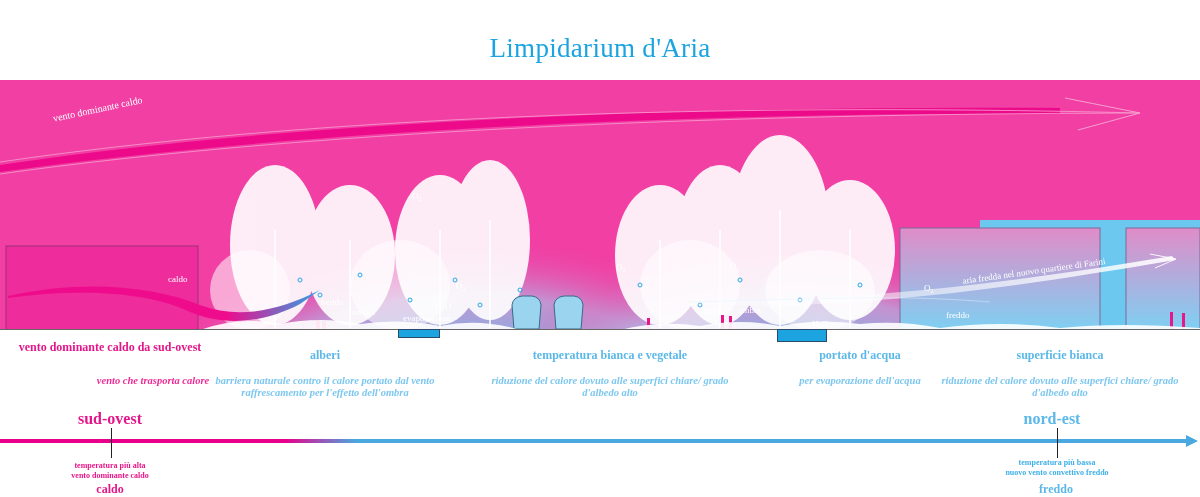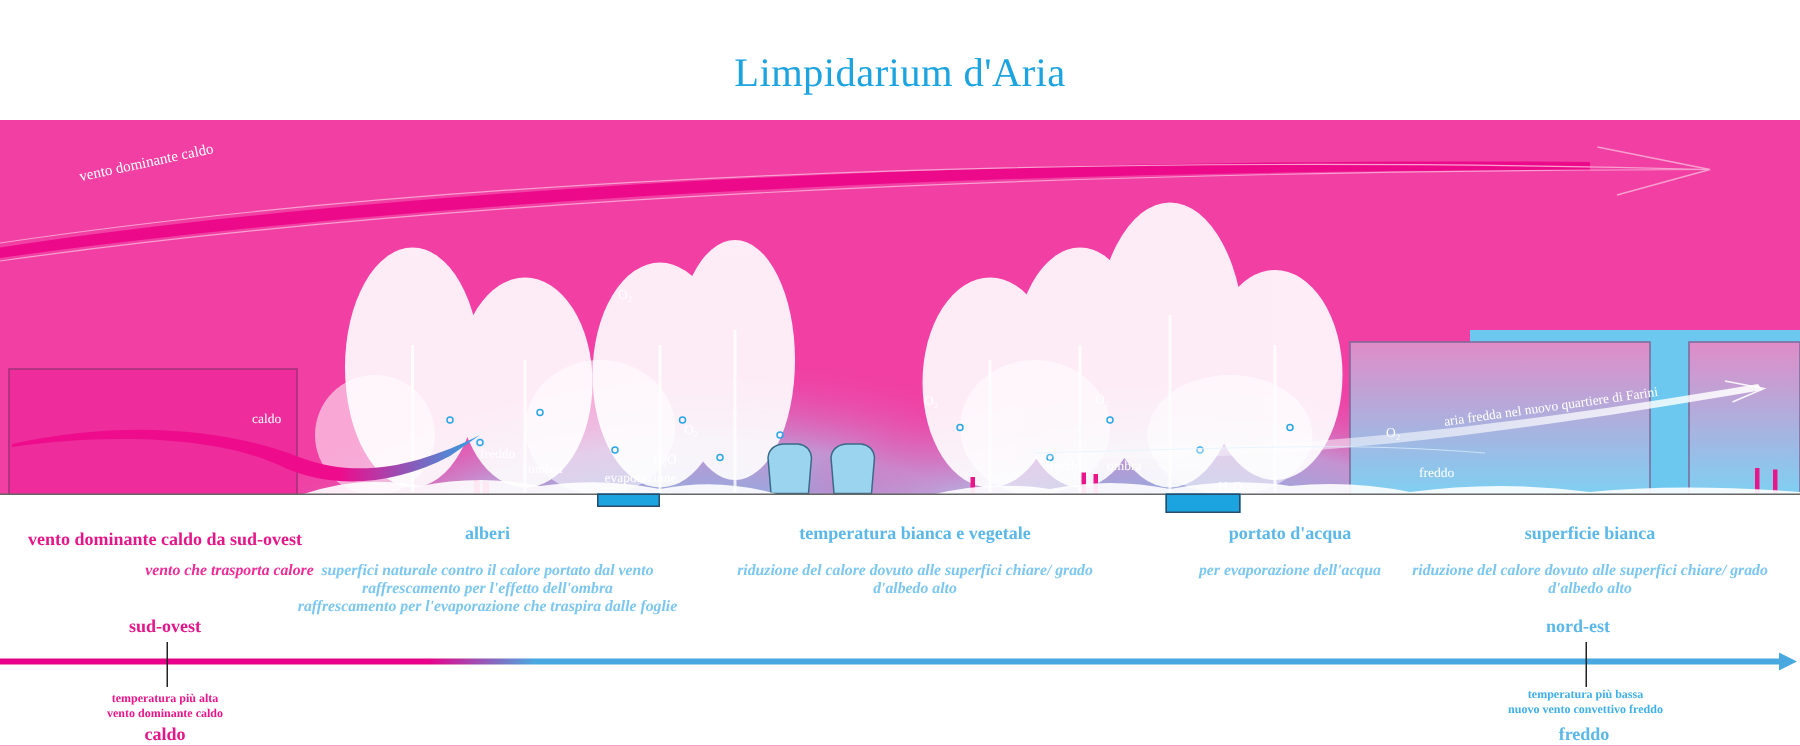--- a/index.html
+++ b/index.html
@@ -13,21 +13,21 @@
   .baseline { left:0; top:329px; width:1200px; height:1px; background:#666; }
   .lbl { font-size:9px; color:#ffffff; font-family:"Liberation Serif",serif; }
   .hdr { font-weight:bold; font-size:12px; text-align:center; }
   .pink { color:#e4178a; }
   .blue { color:#5bb8e8; }
   .desc { font-style:italic; font-size:10.5px; text-align:center; line-height:12px; font-weight:bold; }
   .desc.pink { color:#ee2b97;padding-left:43px; }
   .desc.blue { color:#7cc7ef; }
   .small { font-size:8px; text-align:center; line-height:10px; font-weight:bold; }
   .tick { width:1px; height:30px; background:#222; }
-  .big { font-weight:bold; font-size:12px; text-align:center; }
+  .big { font-weight:bold; font-size:16px; text-align:center; }
 </style>
 </head>
 <body>
 
 <div class="abs title">Limpidarium d'Aria</div>
 
 <div class="abs scene">
   <svg width="1200" height="250" viewBox="0 0 1200 250">
     <defs>
       <linearGradient id="skyGrad" x1="0" y1="0" x2="0" y2="1">
@@ -157,33 +157,32 @@
   <div class="abs lbl" style="left:812px;top:239px;">H₂O</div>
   <div class="abs lbl" style="left:924px;top:203px;">O₂</div>
   <div class="abs lbl" style="left:962px;top:196px;transform:rotate(-8deg);transform-origin:left top;">aria fredda nel nuovo quartiere di Farini</div>
   <div class="abs lbl" style="left:946px;top:230px;">freddo</div>
 </div>
 
 <div class="abs baseline"></div>
 <div class="abs" style="left:398px;top:329px;width:40px;height:7px;background:#1ba4e0;border:1px solid #2a4a6a;"></div>
 <div class="abs" style="left:777px;top:329px;width:48px;height:11px;background:#1ba4e0;border:1px solid #2a4a6a;"></div>
 
-<div class="abs hdr pink" style="left:0;width:220px;top:352px;">vento dominante caldo da sud-ovest</div>
+<div class="abs hdr pink" style="left:0;width:220px;top:340px;">vento dominante caldo da sud-ovest</div>
 <div class="abs hdr blue" style="left:220px;width:210px;top:348px;">alberi</div>
 <div class="abs hdr blue" style="left:480px;width:260px;top:348px;">temperatura bianca e vegetale</div>
 <div class="abs hdr blue" style="left:760px;width:200px;top:348px;">portato d'acqua</div>
 <div class="abs hdr blue" style="left:930px;width:260px;top:348px;">superficie bianca</div>
 
 <div class="abs desc pink" style="left:0;width:220px;top:375px;">
   <div>vento che trasporta calore</div>
 </div>
 <div class="abs desc blue" style="left:170px;width:310px;top:375px;">
-  <div>superfici naturale contro il calore portato dal vento</div>
+  <div>barriera naturale contro il calore portato dal vento</div>
   <div>raffrescamento per l'effetto dell'ombra</div>
-  <div>raffrescamento per l'evaporazione che traspira dalle foglie</div>
 </div>
 <div class="abs desc blue" style="left:470px;width:280px;top:375px;">
   <div>riduzione del calore dovuto alle superfici chiare/ grado</div>
   <div>d'albedo alto</div>
 </div>
 <div class="abs desc blue" style="left:760px;width:200px;top:375px;">
   <div>per evaporazione dell'acqua</div>
 </div>
 <div class="abs desc blue" style="left:920px;width:280px;top:375px;">
   <div>riduzione del calore dovuto alle superfici chiare/ grado</div>

